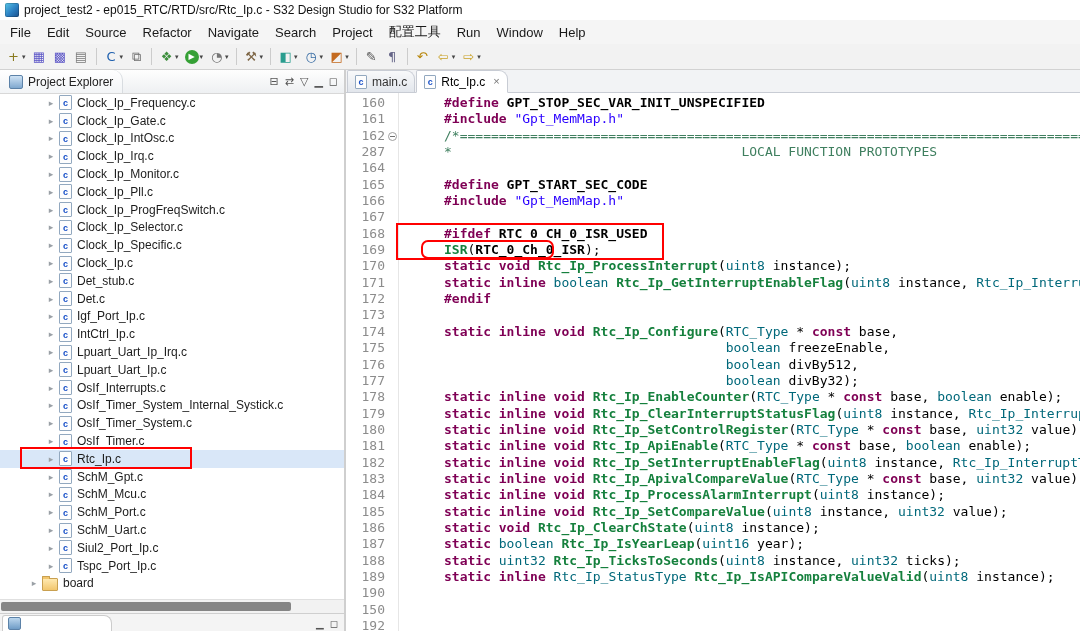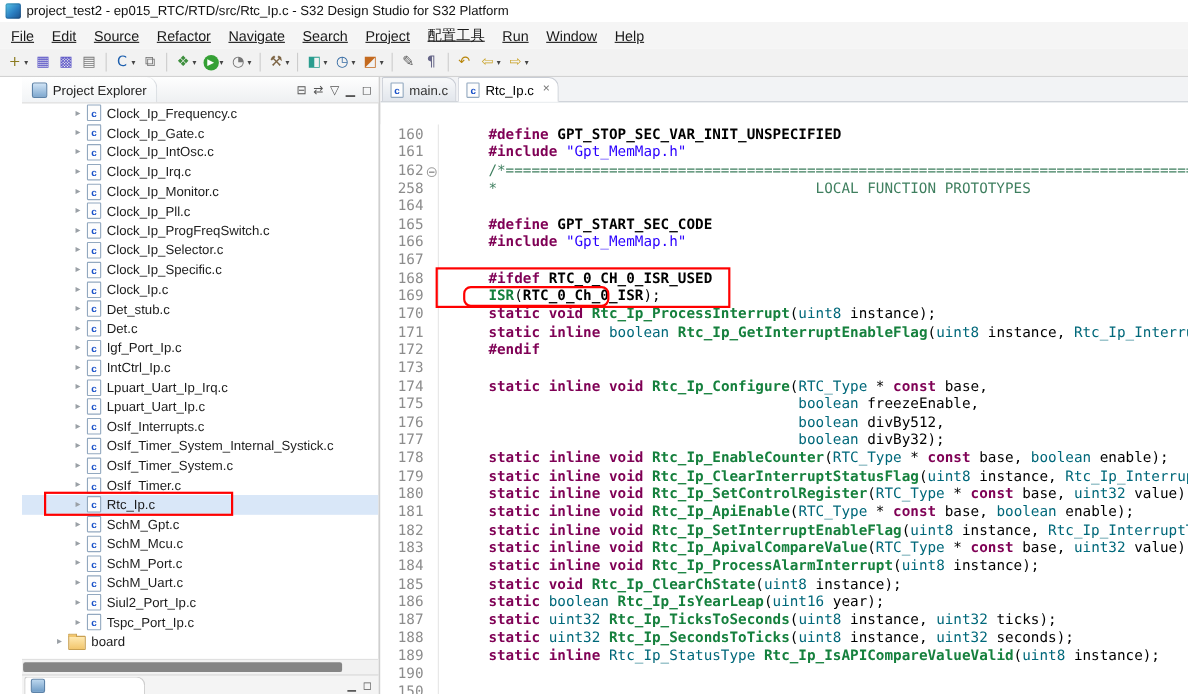--- a/index.html
+++ b/index.html
@@ -5,34 +5,34 @@
   html,body{margin:0;padding:0;width:1080px;height:631px;overflow:hidden;background:#fff;
     font-family:"Liberation Sans",sans-serif;position:relative;}
   
   .titlebar{height:20px;display:flex;align-items:center;gap:5px;padding:0 5px;background:#ffffff;
     font-size:12px;color:#111;}
   .appicon{width:14px;height:14px;border-radius:2px;
     background:linear-gradient(135deg,#58c6e8 0%,#2b7fc2 55%,#1b4f8a 100%);
     box-shadow:inset 0 0 0 1px rgba(0,0,0,.18);}
   
   .menubar{height:24px;display:flex;align-items:center;background:#f5f5f5;font-size:13px;color:#1a1a1a;padding-left:2px;}
-  .menu-item{padding:3px 8px;border-radius:3px;text-decoration:underline;}
+  .menu-item{padding:3px 8px;border-radius:3px;}
   
   .toolbar{height:25px;display:flex;align-items:center;background:#f2f2f2;border-bottom:1px solid #d2d2d2;padding:0 3px;}
   .tb-icon{height:21px;display:flex;align-items:center;padding:0 3px;border-radius:3px;}
   .tb-glyph{display:inline-flex;align-items:center;justify-content:center;min-width:15px;height:15px;
     font-size:13px;line-height:1;font-family:"DejaVu Sans",sans-serif;}
   .tb-circle{border-radius:50%;width:14px;height:14px;min-width:14px;font-size:8px;}
   .tb-dd{font-size:7px;color:#444;margin-left:1px;font-family:"DejaVu Sans",sans-serif;}
   .tb-sep{width:1px;height:17px;background:#cccccc;margin:0 4px;}
   
   .main{position:absolute;left:0;top:70px;width:1080px;height:561px;display:flex;}
   
   .explorer{width:346px;min-width:346px;display:flex;flex-direction:column;background:#fff;
-    border-right:2px solid #cfcfcf;box-sizing:border-box;padding-left:20px;}
+    border-right:2px solid #cfcfcf;box-sizing:border-box;}
   .view-header{height:23px;min-height:23px;display:flex;justify-content:space-between;align-items:stretch;
     background:linear-gradient(#fefefe,#eef0f2);border-bottom:1px solid #d8d8d8;}
   .view-tab{display:flex;align-items:center;gap:5px;padding:0 9px;font-size:12px;color:#222;
     background:linear-gradient(#ffffff,#f2f4f6);border-right:1px solid #d8dce0;border-radius:2px 10px 0 0;}
   .view-tab-icon{width:12px;height:12px;background:linear-gradient(#cfe3f5,#7fa8cf);
     border:1px solid #5c82a8;border-radius:2px;}
   .view-tools{display:flex;align-items:center;gap:6px;padding-right:6px;color:#555;font-size:11px;
     font-family:"DejaVu Sans",sans-serif;}
   .tree{position:relative;flex:1;overflow:hidden;font-size:12px;color:#1c1c1c;}
   .row{height:17.8px;display:flex;align-items:center;box-sizing:border-box;}
@@ -60,21 +60,21 @@
   .editor{flex:1;min-width:0;display:flex;flex-direction:column;background:#fff;}
   .tabbar{height:23px;min-height:23px;background:#f2f3f5;border-bottom:1px solid #c8ccd4;
     display:flex;align-items:flex-end;padding-left:1px;box-sizing:border-box;}
   .etab{height:22px;display:flex;align-items:center;gap:5px;padding:0 7px;font-size:12px;color:#333;
     background:linear-gradient(#f8f9fa,#e2e6ec);border:1px solid #c8ccd4;border-bottom:none;
     border-radius:2px 9px 0 0;margin-right:1px;box-sizing:border-box;}
   .etab.active{background:#ffffff;color:#000;height:23px;margin-bottom:-1px;border-bottom:1px solid #fff;}
   .tab-cicon{width:12px;height:14px;min-width:12px;margin-right:0;}
   .etab-close{font-size:11px;color:#777;margin-left:3px;line-height:1;}
   .code-wrap{position:relative;flex:1;overflow:hidden;background:#fff;
-    font-family:"DejaVu Sans Mono","Liberation Mono",monospace;font-size:13px;line-height:16.35px;margin-top:20px;}
+    font-family:"DejaVu Sans Mono","Liberation Mono",monospace;font-size:13px;line-height:16.35px;}
   .gutter{position:absolute;left:0;top:0;bottom:0;width:53px;border-right:1px solid #e6e6e6;color:#8c8c8c;
     box-sizing:border-box;padding-top:2px;background:#fff;}
   .gnum{height:16.35px;text-align:right;padding-right:13px;position:relative;}
   .foldm{position:absolute;right:1px;top:4px;width:9px;height:9px;background:#fff;border:1px solid #9e9e9e;
     border-radius:50%;box-sizing:border-box;}
   .foldm::after{content:"";position:absolute;left:1px;right:1px;top:3px;height:1px;background:#707070;}
   .code{position:absolute;left:54px;right:0;top:2px;bottom:0;}
   .cl{height:16.35px;white-space:pre;padding-left:44px;}
   .p,.k{color:var(--keyword,#7f0055);font-weight:bold;}
   .m{color:#000;font-weight:bold;}
@@ -366,21 +366,21 @@
           <span class="cfile-icon tab-cicon">c</span>
           <span class="etab-label">Rtc_Ip.c</span>
           <span class="etab-close">×</span>
         </div>
       </div>
     <div class="code-wrap">
       <div class="gutter" id="gutter">
           <div class="gnum">160</div>
           <div class="gnum">161</div>
           <div class="gnum">162<span class="foldm"></span></div>
-          <div class="gnum">258</div>
+          <div class="gnum">287</div>
           <div class="gnum">164</div>
           <div class="gnum">165</div>
           <div class="gnum">166</div>
           <div class="gnum">167</div>
           <div class="gnum">168</div>
           <div class="gnum">169</div>
           <div class="gnum">170</div>
           <div class="gnum">171</div>
           <div class="gnum">172</div>
           <div class="gnum">173</div>
@@ -423,24 +423,24 @@
           <div class="cl"><span class="n">                                    </span><span class="t">boolean</span><span class="n"> freezeEnable,</span></div>
           <div class="cl"><span class="n">                                    </span><span class="t">boolean</span><span class="n"> divBy512,</span></div>
           <div class="cl"><span class="n">                                    </span><span class="t">boolean</span><span class="n"> divBy32);</span></div>
           <div class="cl"><span class="k">static</span><span class="n"> </span><span class="k">inline</span><span class="n"> </span><span class="k">void</span><span class="n"> </span><span class="f">Rtc_Ip_EnableCounter</span><span class="n">(</span><span class="t">RTC_Type</span><span class="n"> * </span><span class="k">const</span><span class="n"> base, </span><span class="t">boolean</span><span class="n"> enable);</span></div>
           <div class="cl"><span class="k">static</span><span class="n"> </span><span class="k">inline</span><span class="n"> </span><span class="k">void</span><span class="n"> </span><span class="f">Rtc_Ip_ClearInterruptStatusFlag</span><span class="n">(</span><span class="t">uint8</span><span class="n"> instance, </span><span class="t">Rtc_Ip_InterruptType</span></div>
           <div class="cl"><span class="k">static</span><span class="n"> </span><span class="k">inline</span><span class="n"> </span><span class="k">void</span><span class="n"> </span><span class="f">Rtc_Ip_SetControlRegister</span><span class="n">(</span><span class="t">RTC_Type</span><span class="n"> * </span><span class="k">const</span><span class="n"> base, </span><span class="t">uint32</span><span class="n"> value);</span></div>
           <div class="cl"><span class="k">static</span><span class="n"> </span><span class="k">inline</span><span class="n"> </span><span class="k">void</span><span class="n"> </span><span class="f">Rtc_Ip_ApiEnable</span><span class="n">(</span><span class="t">RTC_Type</span><span class="n"> * </span><span class="k">const</span><span class="n"> base, </span><span class="t">boolean</span><span class="n"> enable);</span></div>
           <div class="cl"><span class="k">static</span><span class="n"> </span><span class="k">inline</span><span class="n"> </span><span class="k">void</span><span class="n"> </span><span class="f">Rtc_Ip_SetInterruptEnableFlag</span><span class="n">(</span><span class="t">uint8</span><span class="n"> instance, </span><span class="t">Rtc_Ip_InterruptType</span><span class="n"> interruptMode, </span></div>
           <div class="cl"><span class="k">static</span><span class="n"> </span><span class="k">inline</span><span class="n"> </span><span class="k">void</span><span class="n"> </span><span class="f">Rtc_Ip_ApivalCompareValue</span><span class="n">(</span><span class="t">RTC_Type</span><span class="n"> * </span><span class="k">const</span><span class="n"> base, </span><span class="t">uint32</span><span class="n"> value);</span></div>
           <div class="cl"><span class="k">static</span><span class="n"> </span><span class="k">inline</span><span class="n"> </span><span class="k">void</span><span class="n"> </span><span class="f">Rtc_Ip_ProcessAlarmInterrupt</span><span class="n">(</span><span class="t">uint8</span><span class="n"> instance);</span></div>
+          <div class="cl"><span class="k">static</span><span class="n"> </span><span class="k">inline</span><span class="n"> </span><span class="k">void</span><span class="n"> </span><span class="f">Rtc_Ip_SetCompareValue</span><span class="n">(</span><span class="t">uint8</span><span class="n"> instance, </span><span class="t">uint32</span><span class="n"> value);</span></div>
           <div class="cl"><span class="k">static</span><span class="n"> </span><span class="k">void</span><span class="n"> </span><span class="f">Rtc_Ip_ClearChState</span><span class="n">(</span><span class="t">uint8</span><span class="n"> instance);</span></div>
           <div class="cl"><span class="k">static</span><span class="n"> </span><span class="t">boolean</span><span class="n"> </span><span class="f">Rtc_Ip_IsYearLeap</span><span class="n">(</span><span class="t">uint16</span><span class="n"> year);</span></div>
           <div class="cl"><span class="k">static</span><span class="n"> </span><span class="t">uint32</span><span class="n"> </span><span class="f">Rtc_Ip_TicksToSeconds</span><span class="n">(</span><span class="t">uint8</span><span class="n"> instance, </span><span class="t">uint32</span><span class="n"> ticks);</span></div>
-          <div class="cl"><span class="k">static</span><span class="n"> </span><span class="t">uint32</span><span class="n"> </span><span class="f">Rtc_Ip_SecondsToTicks</span><span class="n">(</span><span class="t">uint8</span><span class="n"> instance, </span><span class="t">uint32</span><span class="n"> seconds);</span></div>
           <div class="cl"><span class="k">static</span><span class="n"> </span><span class="k">inline</span><span class="n"> </span><span class="t">Rtc_Ip_StatusType</span><span class="n"> </span><span class="f">Rtc_Ip_IsAPICompareValueValid</span><span class="n">(</span><span class="t">uint8</span><span class="n"> instance);</span></div>
         </div>
       <div class="redbox box1"></div>
       <div class="redbox box2"></div>
     </div>
   </div>
 
 </div>
 
 </body></html>

